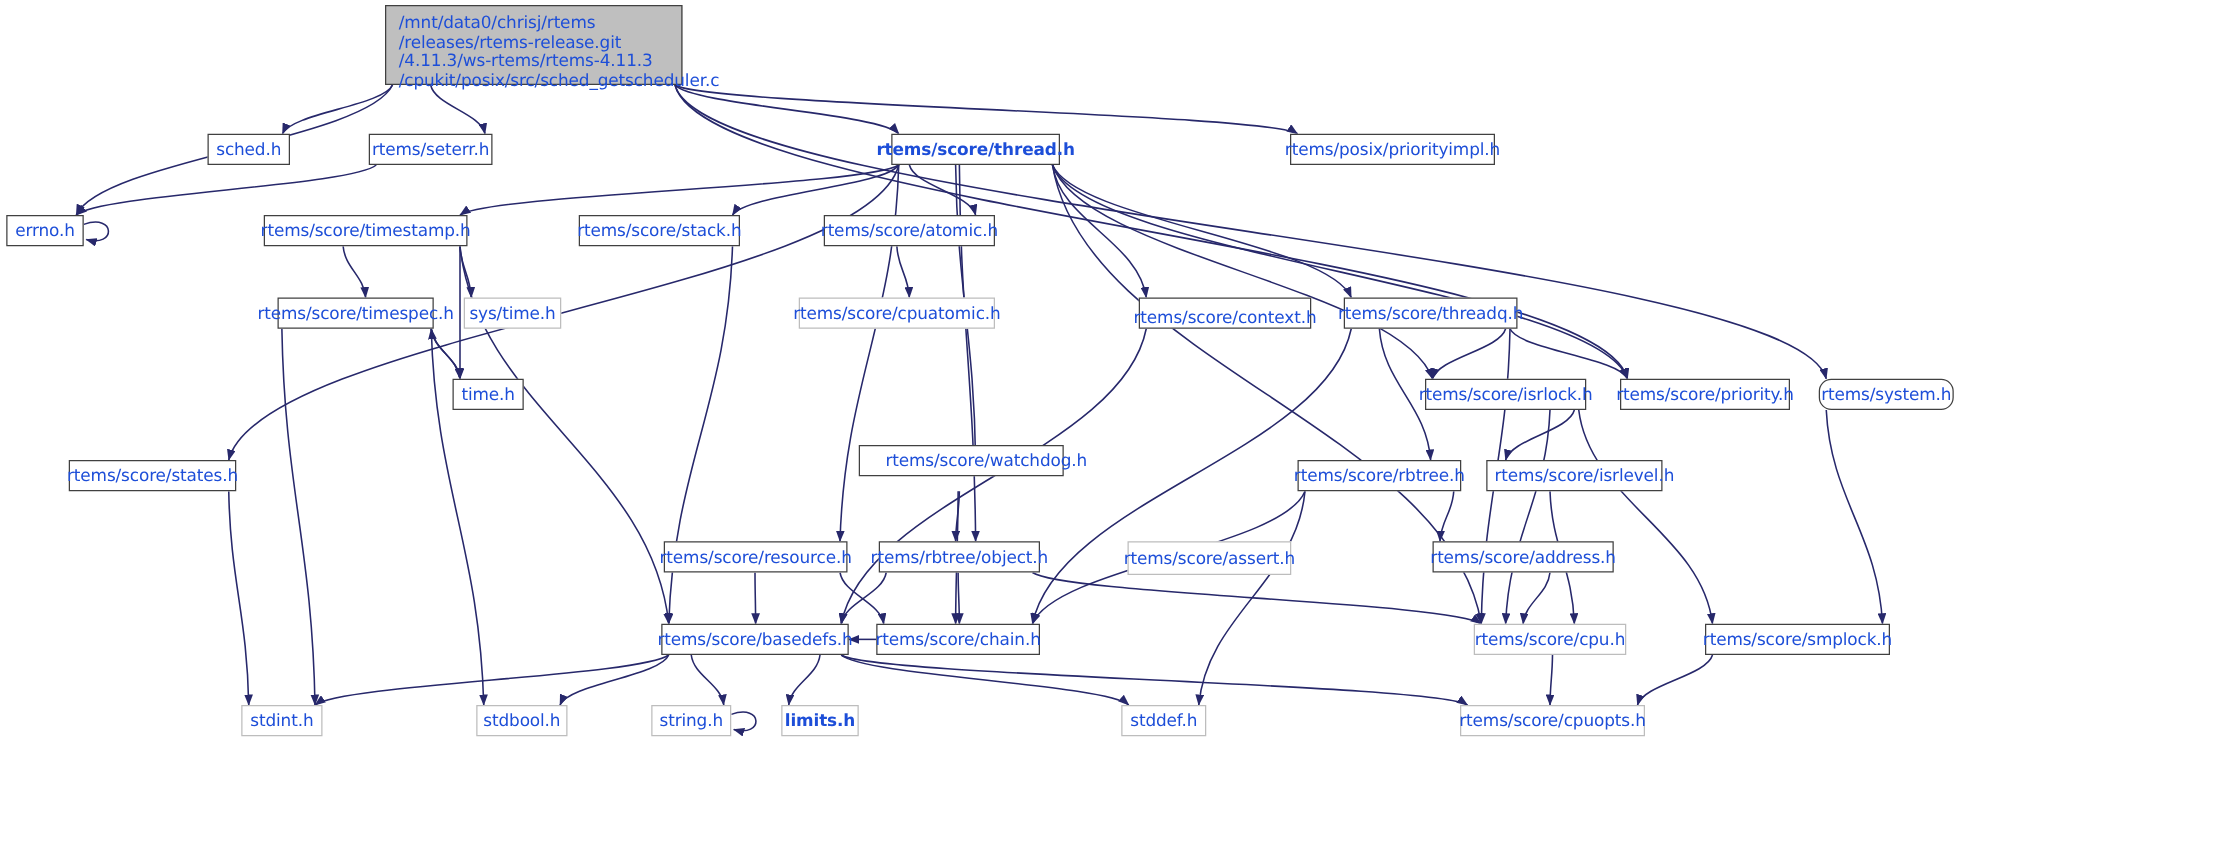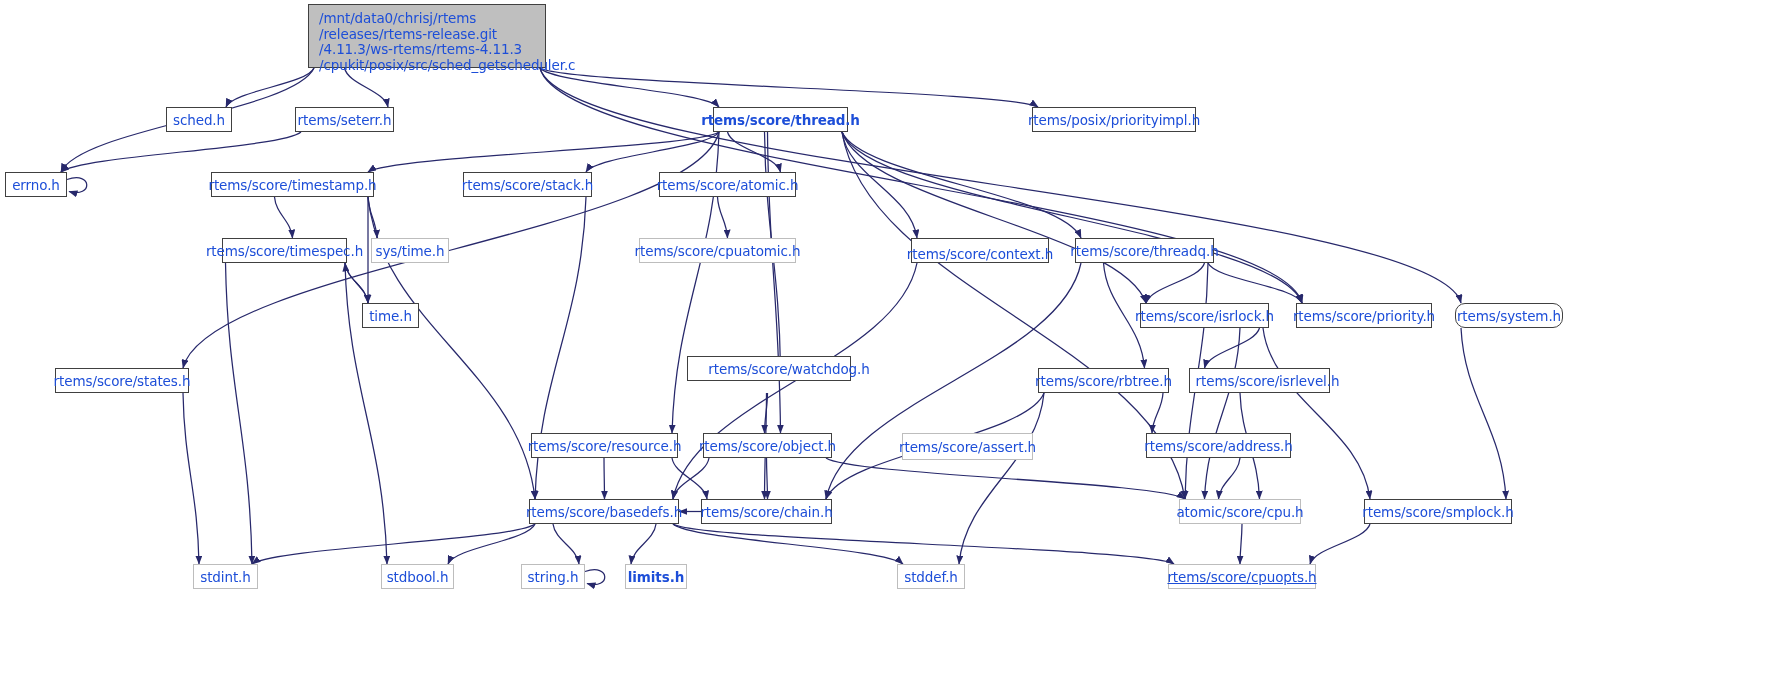--- a/index.html
+++ b/index.html
@@ -159,52 +159,52 @@
       <div class="node" style="left: 1038px; top: 368px; width: 131px; height: 25px;">
         <span>rtems/score/rbtree.h</span>
       </div>
       <div class="node" style="left: 1189px; top: 368px; width: 141px; height: 25px; padding-left: 16px;">
         <span>rtems/score/isrlevel.h</span>
       </div>
       <div class="node" style="left: 531px; top: 433px; width: 147px; height: 25px;">
         <span>rtems/score/resource.h</span>
       </div>
       <div class="node" style="left: 703px; top: 433px; width: 129px; height: 25px;">
-        <span>rtems/score/object.h</span>
+        <span>rtems/rbtree/object.h</span>
       </div>
       <div class="node gray" style="left: 902px; top: 433px; width: 131px; height: 27px;">
         <span>rtems/score/assert.h</span>
       </div>
       <div class="node" style="left: 1146px; top: 433px; width: 145px; height: 25px;">
         <span>rtems/score/address.h</span>
       </div>
       <div class="node" style="left: 529px; top: 499px; width: 150px; height: 25px;">
         <span>rtems/score/basedefs.h</span>
       </div>
       <div class="node" style="left: 701px; top: 499px; width: 131px; height: 25px;">
         <span>rtems/score/chain.h</span>
       </div>
       <div class="node gray" style="left: 1179px; top: 499px; width: 122px; height: 25px;">
-        <span>atomic/score/cpu.h</span>
+        <span>rtems/score/cpu.h</span>
       </div>
       <div class="node" style="left: 1364px; top: 499px; width: 148px; height: 25px;">
         <span>rtems/score/smplock.h</span>
       </div>
       <div class="node gray" style="left: 193px; top: 564px; width: 65px; height: 25px;">
         <span>stdint.h</span>
       </div>
       <div class="node gray" style="left: 381px; top: 564px; width: 73px; height: 25px;">
         <span>stdbool.h</span>
       </div>
       <div class="node gray" style="left: 521px; top: 564px; width: 64px; height: 25px;">
         <span>string.h</span>
       </div>
       <div class="node gray" style="left: 625px; top: 564px; width: 62px; height: 25px; font-weight: bold;">
         <span>limits.h</span>
       </div>
       <div class="node gray" style="left: 897px; top: 564px; width: 68px; height: 25px;">
         <span>stddef.h</span>
       </div>
-      <div class="node gray" style="left: 1168px; top: 564px; width: 148px; height: 25px; text-decoration: underline;">
+      <div class="node gray" style="left: 1168px; top: 564px; width: 148px; height: 25px;">
         <span>rtems/score/cpuopts.h</span>
       </div>
     </div>
 </div>
 
 </body></html>

